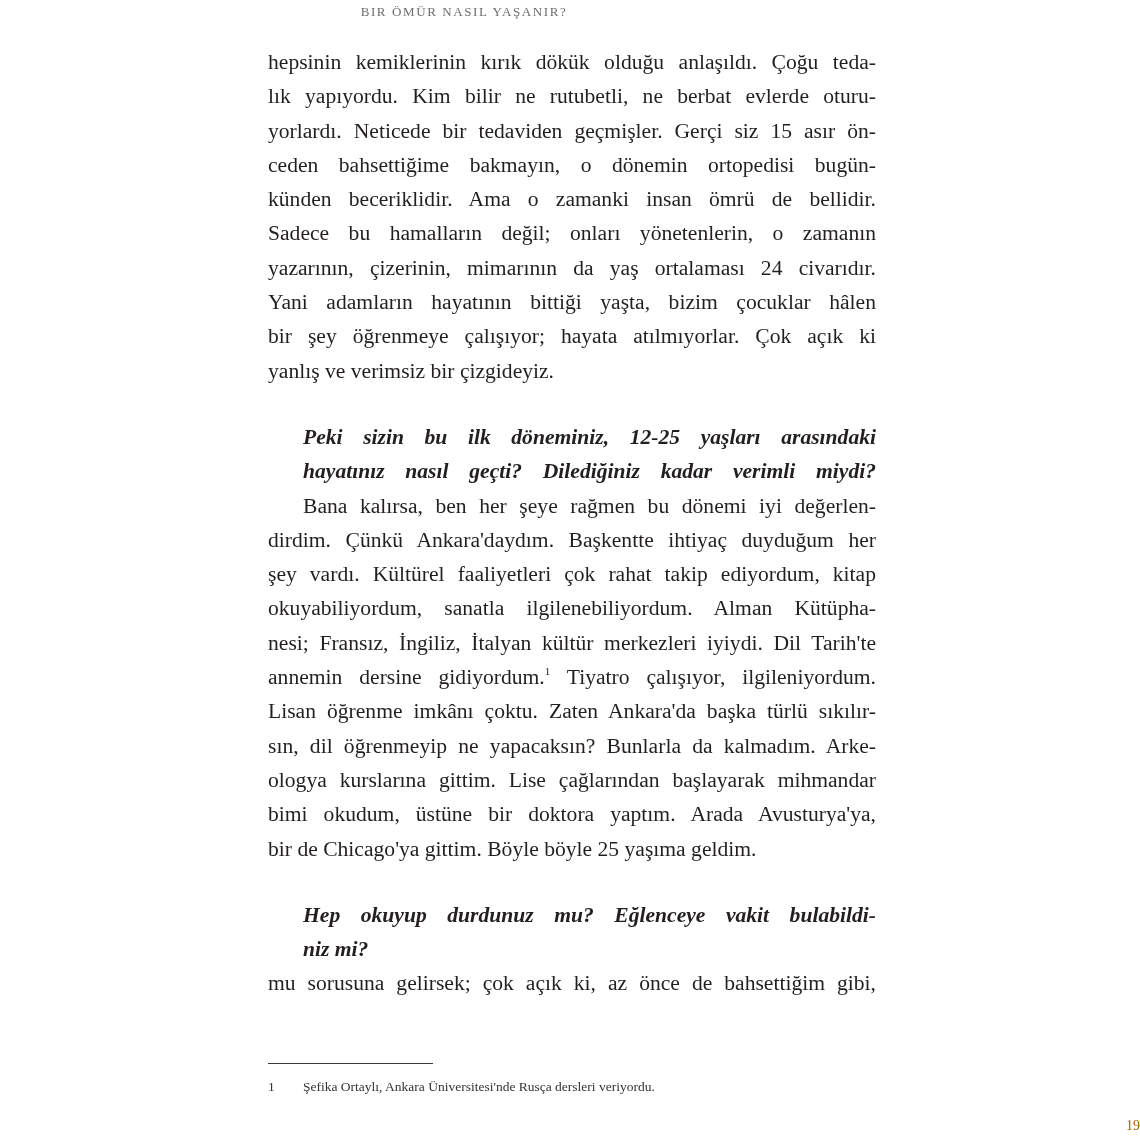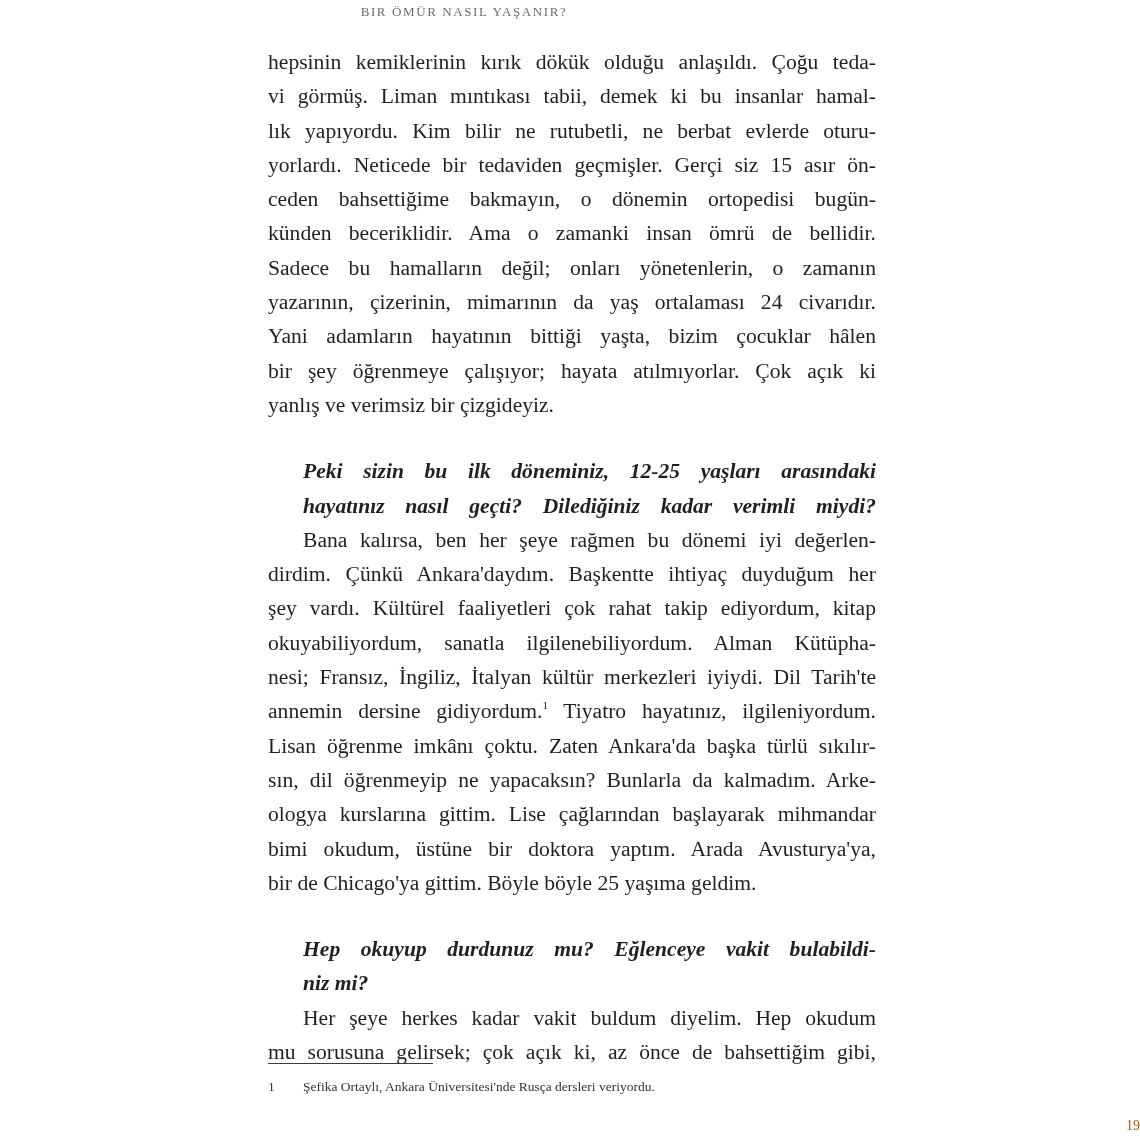--- a/index.html
+++ b/index.html
@@ -94,21 +94,20 @@
   </style>
 </head>
 <body>
 
 <div class="running-head">Bir Ömür Nasıl Yaşanır?</div>
 
 <div class="text-block">
 
   <div>
     <span class="line">hepsinin kemiklerinin kırık dökük olduğu anlaşıldı. Çoğu teda-</span>
-    <span class="line">vi görmüş. Liman mıntıkası tabii, demek ki bu insanlar hamal-</span>
     <span class="line">lık yapıyordu. Kim bilir ne rutubetli, ne berbat evlerde oturu-</span>
     <span class="line">yorlardı. Neticede bir tedaviden geçmişler. Gerçi siz 15 asır ön-</span>
     <span class="line">ceden bahsettiğime bakmayın, o dönemin ortopedisi bugün-</span>
     <span class="line">künden beceriklidir. Ama o zamanki insan ömrü de bellidir.</span>
     <span class="line">Sadece bu hamalların değil; onları yönetenlerin, o zamanın</span>
     <span class="line">yazarının, çizerinin, mimarının da yaş ortalaması 24 civarıdır.</span>
     <span class="line">Yani adamların hayatının bittiği yaşta, bizim çocuklar hâlen</span>
     <span class="line">bir şey öğrenmeye çalışıyor; hayata atılmıyorlar. Çok açık ki</span>
     <span class="line last">yanlış ve verimsiz bir çizgideyiz.</span>
   </div>
@@ -119,37 +118,36 @@
     <span class="line q">Peki sizin bu ilk döneminiz, 12-25 yaşları arasındaki</span>
     <span class="line q">hayatınız nasıl geçti? Dilediğiniz kadar verimli miydi?</span>
   </div>
 
   <div>
     <span class="line indent">Bana kalırsa, ben her şeye rağmen bu dönemi iyi değerlen-</span>
     <span class="line">dirdim. Çünkü Ankara'daydım. Başkentte ihtiyaç duyduğum her</span>
     <span class="line">şey vardı. Kültürel faaliyetleri çok rahat takip ediyordum, kitap</span>
     <span class="line">okuyabiliyordum, sanatla ilgilenebiliyordum. Alman Kütüpha-</span>
     <span class="line">nesi; Fransız, İngiliz, İtalyan kültür merkezleri iyiydi. Dil Tarih'te</span>
-    <span class="line"><span>annemin dersine gidiyordum.</span><sup>1</sup><span> Tiyatro hayatınız, ilgileniyordum.</span></span>
+    <span class="line"><span>annemin dersine gidiyordum.</span><sup>1</sup><span> Tiyatro çalışıyor, ilgileniyordum.</span></span>
     <span class="line">Lisan öğrenme imkânı çoktu. Zaten Ankara'da başka türlü sıkılır-</span>
     <span class="line">sın, dil öğrenmeyip ne yapacaksın? Bunlarla da kalmadım. Arke-</span>
     <span class="line">ologya kurslarına gittim. Lise çağlarından başlayarak mihmandar</span>
     <span class="line">bimi okudum, üstüne bir doktora yaptım. Arada Avusturya'ya,</span>
     <span class="line last">bir de Chicago'ya gittim. Böyle böyle 25 yaşıma geldim.</span>
   </div>
 
   <span class="gap"></span>
 
   <div>
     <span class="line q">Hep okuyup durdunuz mu? Eğlenceye vakit bulabildi-</span>
     <span class="line q last">niz mi?</span>
   </div>
 
   <div>
-    <span class="line indent">Her şeye herkes kadar vakit buldum diyelim. Hep okudum</span>
     <span class="line">mu sorusuna gelirsek; çok açık ki, az önce de bahsettiğim gibi,</span>
   </div>
 </div>
 
 <div class="footnote-rule"></div>
 
 <div class="footnote">
   <span class="fn-num">1</span><span>Şefika Ortaylı, Ankara Üniversitesi'nde Rusça dersleri veriyordu.</span>
 </div>
 

